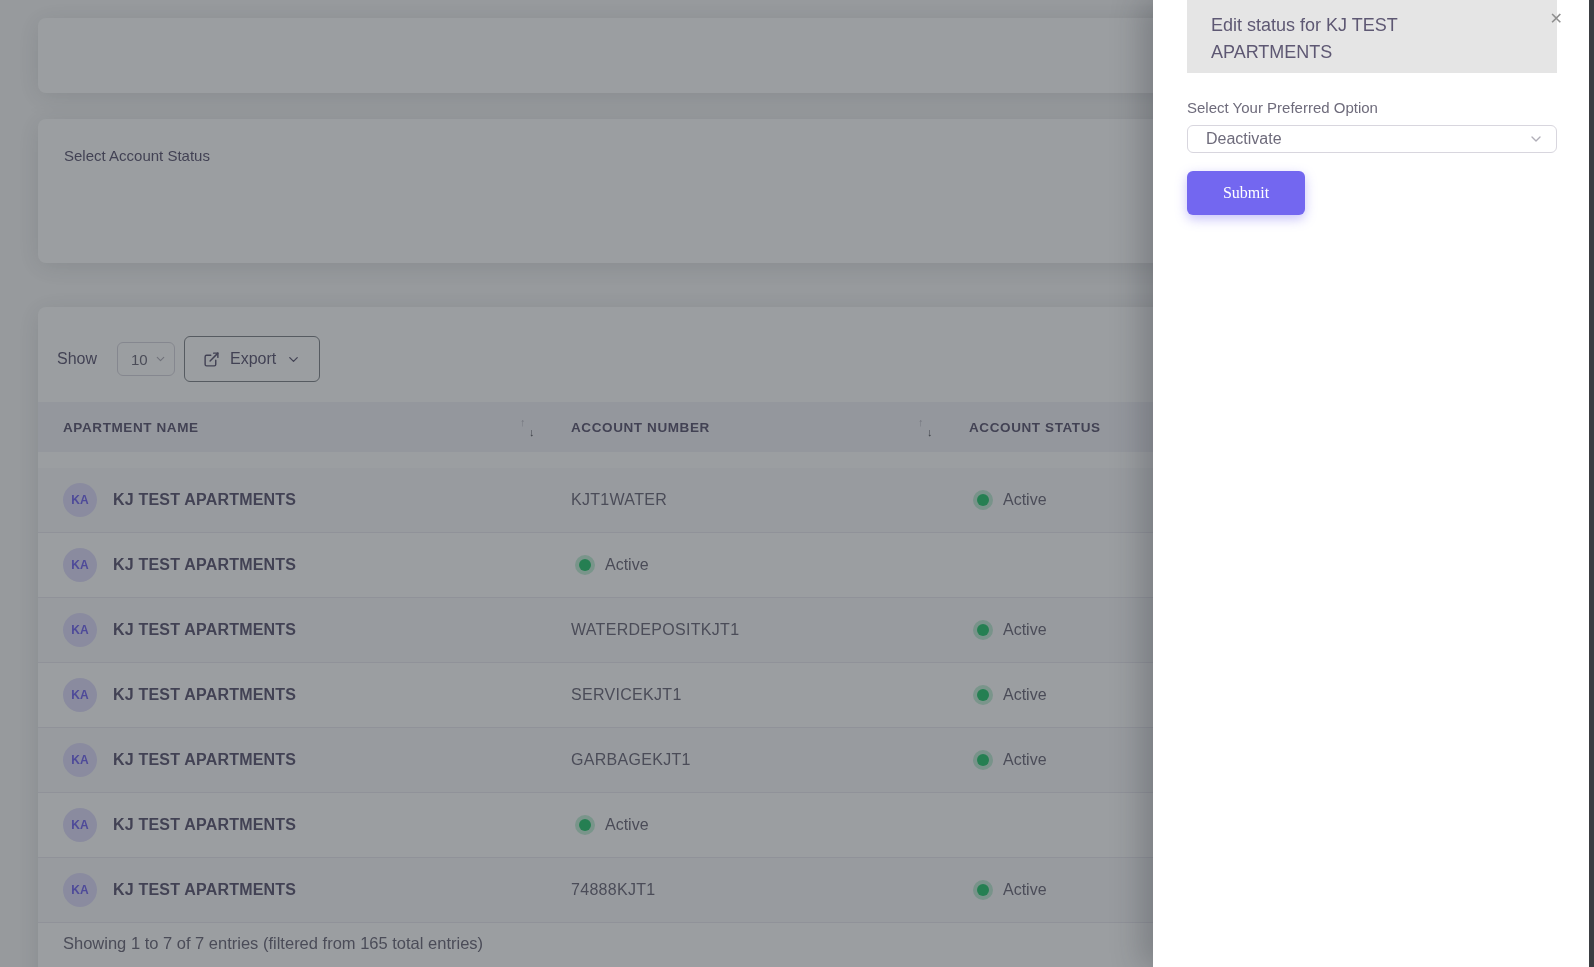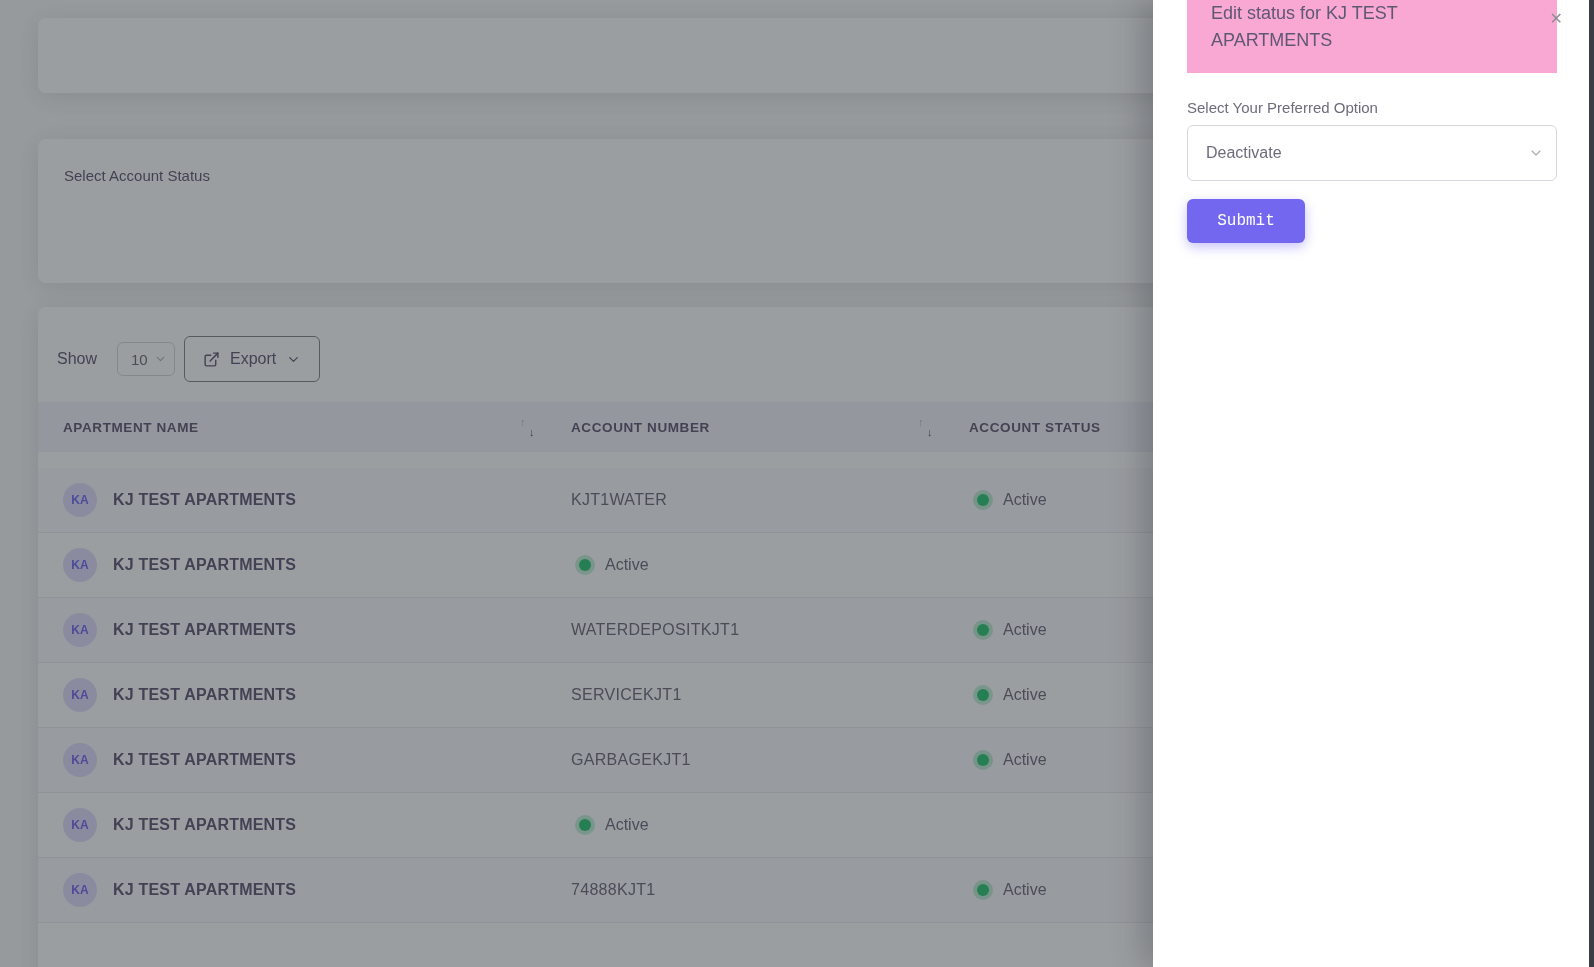--- a/index.html
+++ b/index.html
@@ -8,21 +8,21 @@
     --page-bg:#f8f8f8; --stripe:#fafafc; --muted-icon:#b9b7c2;
   }
   *{box-sizing:border-box;}
   html,body{margin:0;padding:0;width:1594px;height:967px;overflow:hidden;
     font-family:"Liberation Sans",sans-serif;background:var(--page-bg);}
   
   .main{position:absolute;inset:0;z-index:1;}
   .card{position:absolute;background:#fff;border-radius:8px;
     box-shadow:0 4px 24px rgba(34,41,47,.12);}
   .card-nav{left:38px;top:18px;width:1520px;height:75px;}
-  .card-filters{left:38px;top:139px;width:1520px;height:144px;}
+  .card-filters{left:38px;top:119px;width:1520px;height:144px;}
   .filter-group{position:absolute;top:28px;}
   .fg-1{left:26px;width:350px;} .fg-2{left:384px;width:348px;}
   .filter-label{font-size:15px;color:var(--heading);margin-bottom:13px;}
   .select-box{position:relative;height:40px;border:1px solid var(--border);
     border-radius:6px;background:#fff;display:flex;align-items:center;
     padding:0 34px 0 18px;font-size:16px;color:var(--body-text);cursor:pointer;}
   .select-box .chev{position:absolute;right:12px;top:50%;transform:translateY(-50%);
     color:#b0aeb8;display:flex;}
   .card-table{left:38px;top:307px;width:1520px;height:720px;border-radius:8px 8px 0 0;}
   .table-controls{position:absolute;left:19px;top:29px;height:46px;
@@ -59,32 +59,32 @@
     box-shadow:0 0 0 4px rgba(40,199,111,.28);margin:0 14px 0 8px;flex:0 0 auto;}
   .status-text{font-size:16px;color:var(--body-text);}
   .table-footer{position:absolute;left:25px;top:627px;font-size:16.5px;
     color:var(--body-text);}
   
   .backdrop{position:absolute;inset:0;background:rgba(34,41,47,.45);z-index:5;}
   
   .drawer{position:absolute;left:1153px;top:0;width:441px;height:967px;
     background:#fff;z-index:10;box-shadow:-12px 0 28px rgba(34,41,47,.25);
     padding:0 37px 0 34px;}
-  .drawer-header{background:#f9a8d4;height:73px;padding:0 24px 0 24px;}
+  .drawer-header{background:#e5e5e5;height:73px;padding:12px 24px 0 24px;}
   .drawer-title{font-size:18px;line-height:27px;color:var(--heading);
     font-weight:500;width:250px;}
   .drawer-close{position:absolute;top:9px;right:29px;font-size:16px;color:#8f8f8f;
     background:none;border:none;cursor:pointer;line-height:1;padding:2px;
     font-family:"Liberation Sans",sans-serif;}
   .drawer-option-label{margin-top:26px;font-size:15px;color:var(--body-text);}
-  .drawer-select{margin-top:9px;height:56px;font-size:16px;}
+  .drawer-select{margin-top:9px;height:28px;font-size:16px;}
   .submit-btn{margin-top:18px;width:118px;height:44px;background:var(--accent);
     color:#fff;font-size:16px;font-weight:500;border:none;border-radius:6px;
     cursor:pointer;box-shadow:0 4px 12px rgba(115,103,240,.4);
-    font-family:Liberation Mono, monospace;}
+    font-family:Liberation Serif, serif;}
   
   .scrollbar{position:absolute;right:0;top:0;width:5px;height:967px;
     background:#3b3e42;z-index:30;}
 </style>
 </head>
 <body>
 
 <div class="main">
 
   <div class="card card-nav"></div>
@@ -216,20 +216,21 @@
       <span class="rname">KJ TEST APARTMENTS</span>
     </div>
     <div class="cell acct-cell">74888KJT1</div>
     <div class="cell status-cell">
       <span class="dot"></span>
       <span class="status-text">Active</span>
     </div>
   </div>
 </div>
 
+    <div class="table-footer">Showing 1 to 7 of 7 entries (filtered from 165 total entries)</div>
   </div>
 </div>
 
 <div class="backdrop"></div>
 
 <div class="drawer">
   <div class="drawer-header">
     <div class="drawer-title">Edit status for KJ TEST APARTMENTS</div>
   </div>
   <button class="drawer-close">✕</button>

